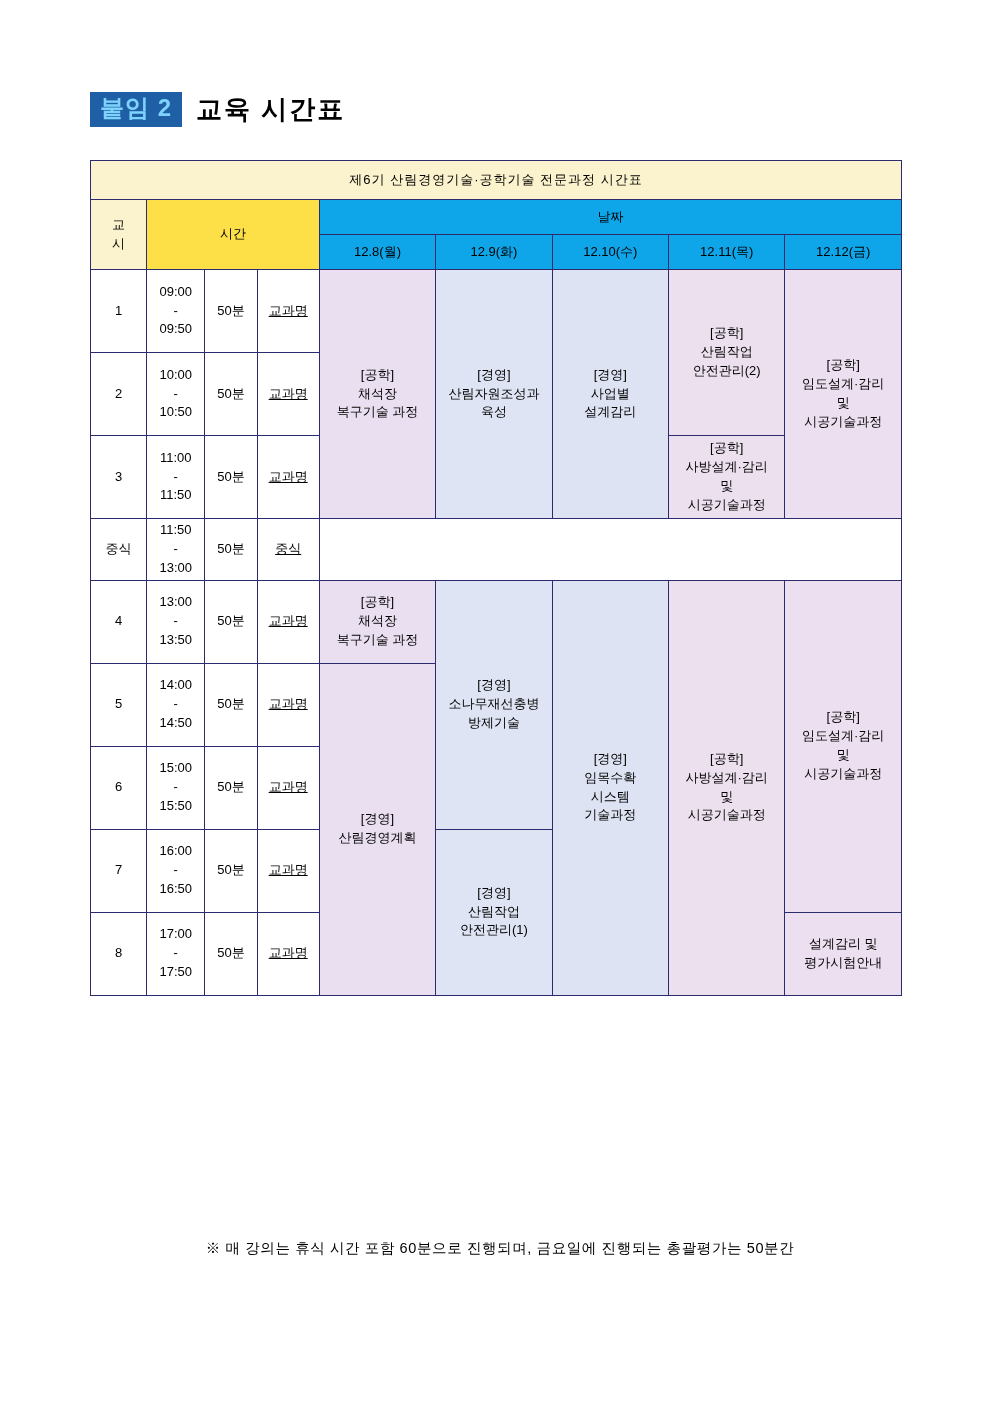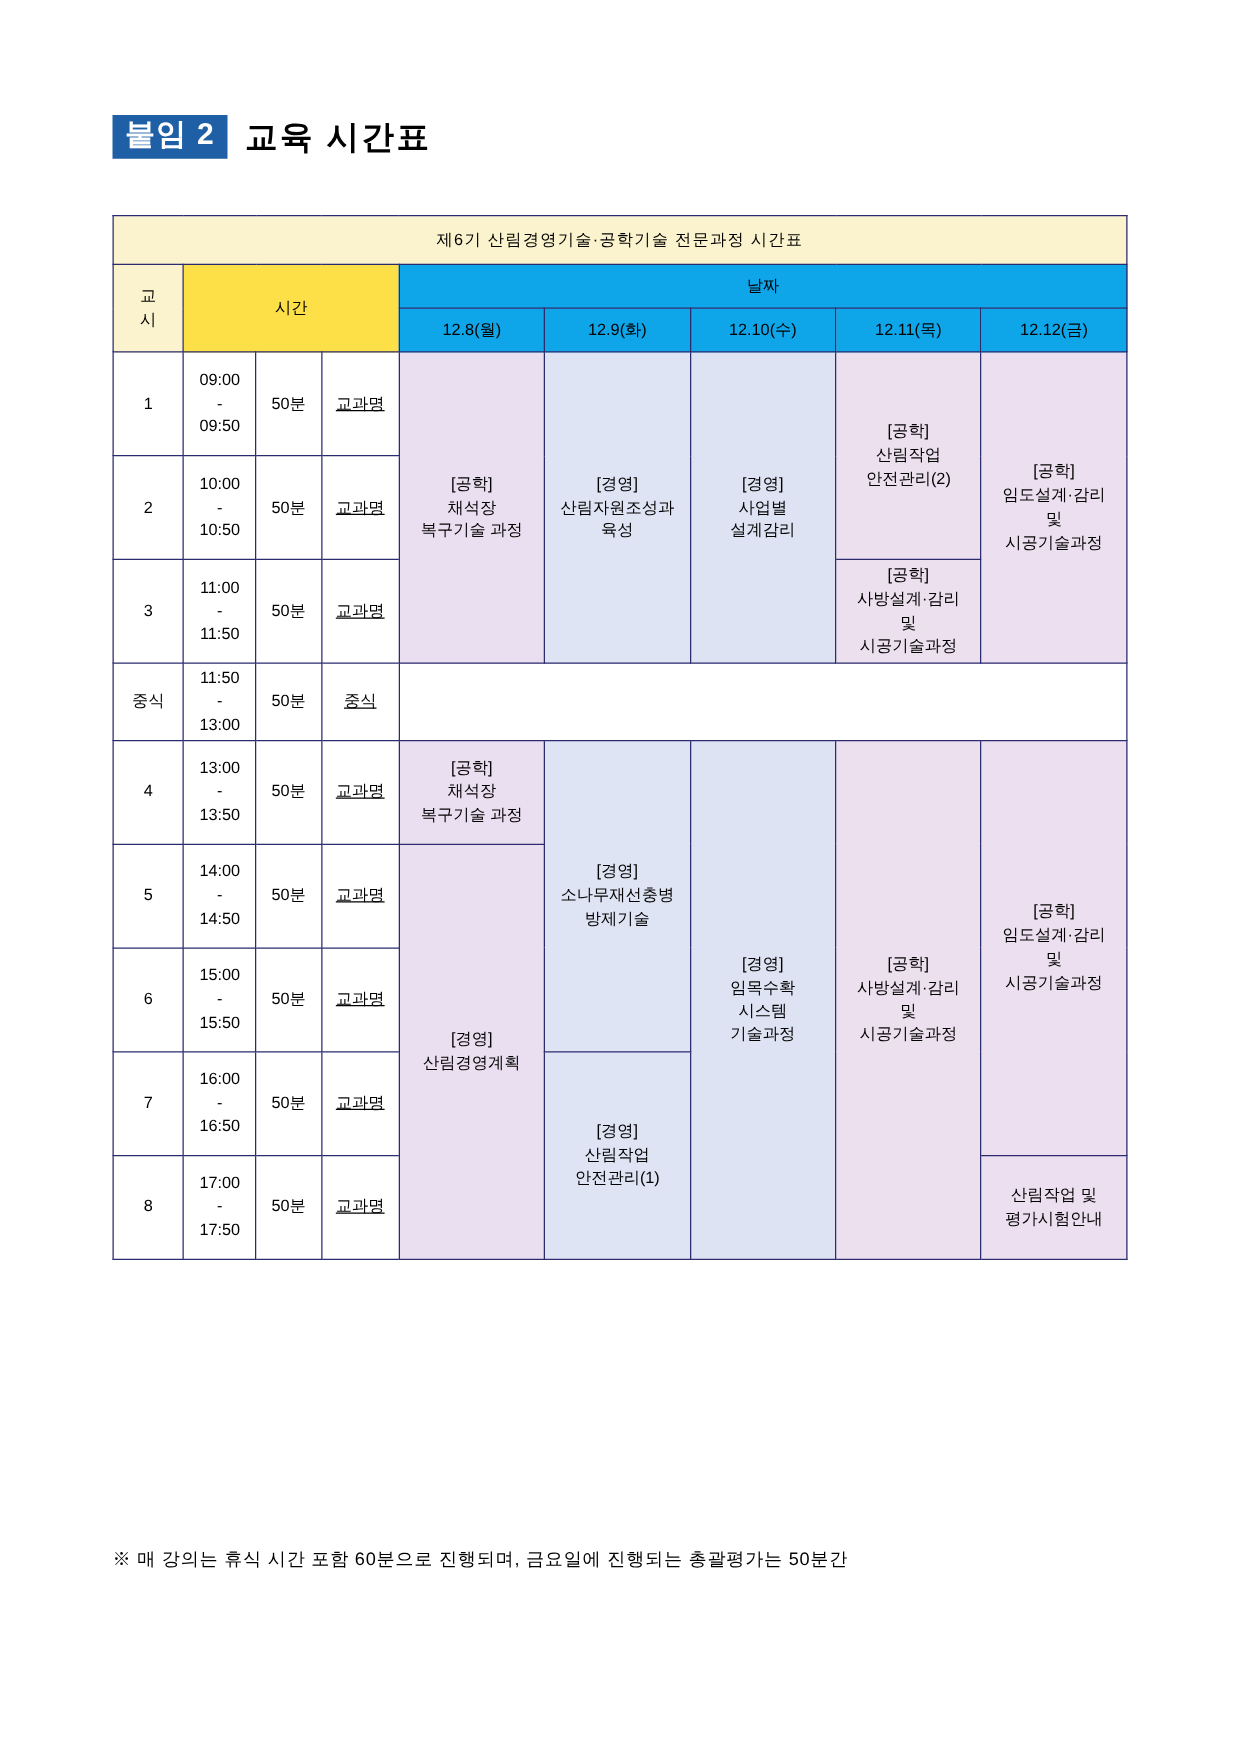--- a/index.html
+++ b/index.html
@@ -25,41 +25,40 @@
   .title-row {
     position: absolute;
     left: 90px;
     top: 92px;
     display: flex;
     align-items: center;
     gap: 14px;
   }
   .attach-badge {
     background: #1f5fa6;
-    color: #ffffff;
+    color: #7dd3fc;
     font-size: 24px;
     font-weight: bold;
     letter-spacing: 1px;
     padding: 3px 10px 5px 10px;
     line-height: 1.1;
     font-family: "Liberation Sans", sans-serif;
   }
   .doc-title {
     font-size: 26px;
     font-weight: bold;
     letter-spacing: 2px;
   }
 
   
   .table-wrap {
     position: absolute;
     left: 90px;
     top: 160px;
     width: 812px;
-    margin-top: 12px;
   }
   table.sched {
     border-collapse: collapse;
     width: 812px;
     table-layout: fixed;
   }
   table.sched td, table.sched th {
     border: 1px solid #2b2b6e;
     text-align: center;
     vertical-align: middle;
@@ -122,20 +121,21 @@
 
   
   .footnote {
     position: absolute;
     left: 90px;
     top: 1236px;
     width: 820px;
     font-size: 14.5px;
     line-height: 1.75;
     letter-spacing: 0.6px;
+    text-align: center;
   }
   .footnote .l2 { padding-left: 26px; display: block; }
 </style>
 </head>
 <body>
 
 <div class="page">
 
   <div class="title-row">
     <span class="attach-badge">붙임 2</span>
@@ -291,21 +291,21 @@
 안전관리(1)</td>
         </tr>
 
         <tr class="row-slot">
           <td class="cell-period">8</td>
           <td class="cell-time">17:00
 -
 17:50</td>
           <td class="cell-dur">50분</td>
           <td class="cell-subj">교과명</td>
-          <td class="d-fri course">산림작업 및
+          <td class="d-fri course">설계감리 및
 평가시험안내</td>
         </tr>
       </tbody>
     </table>
   </div>
 
   <div class="footnote">
     <span>※ 매 강의는 휴식 시간 포함 60분으로 진행되며, 금요일에 진행되는 총괄평가는 50분간</span>
   </div>
 

